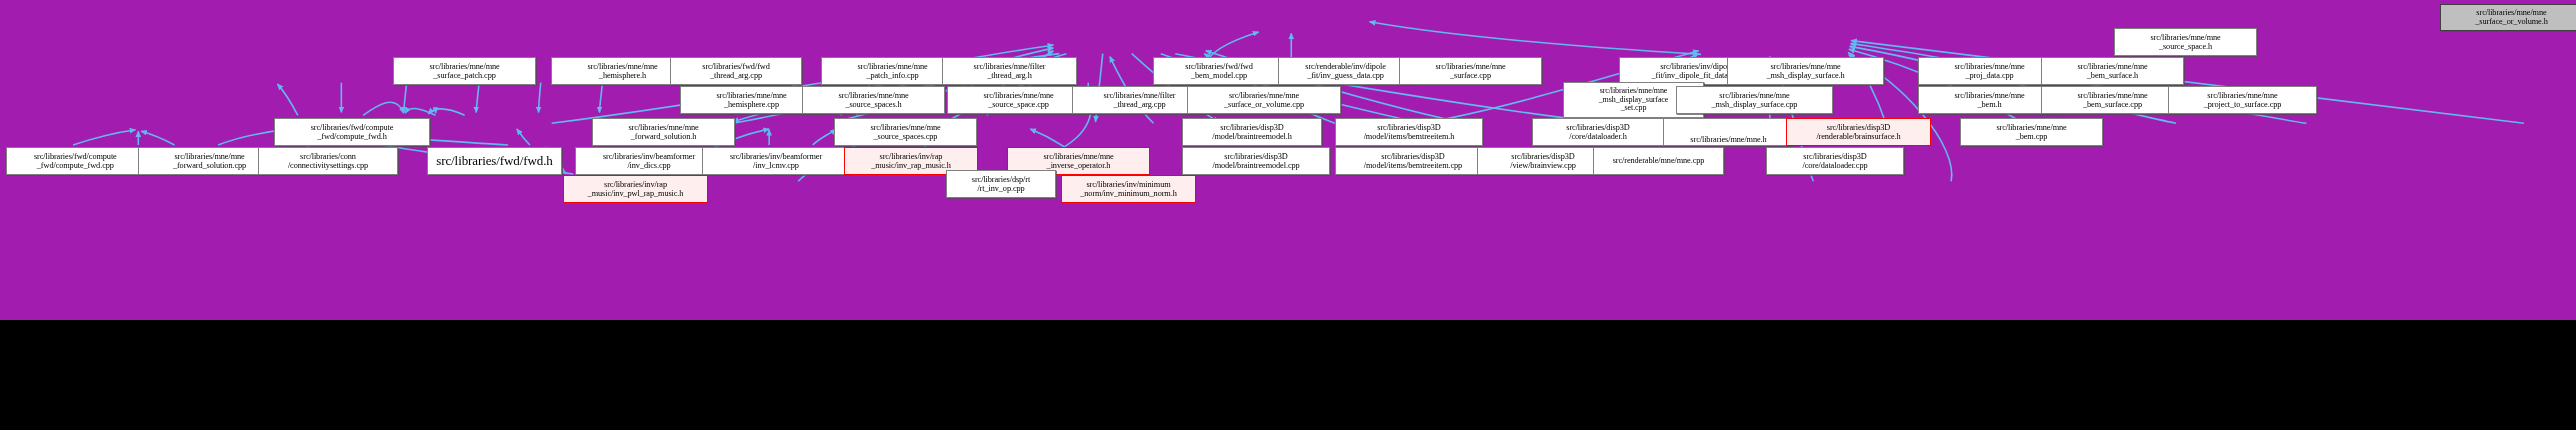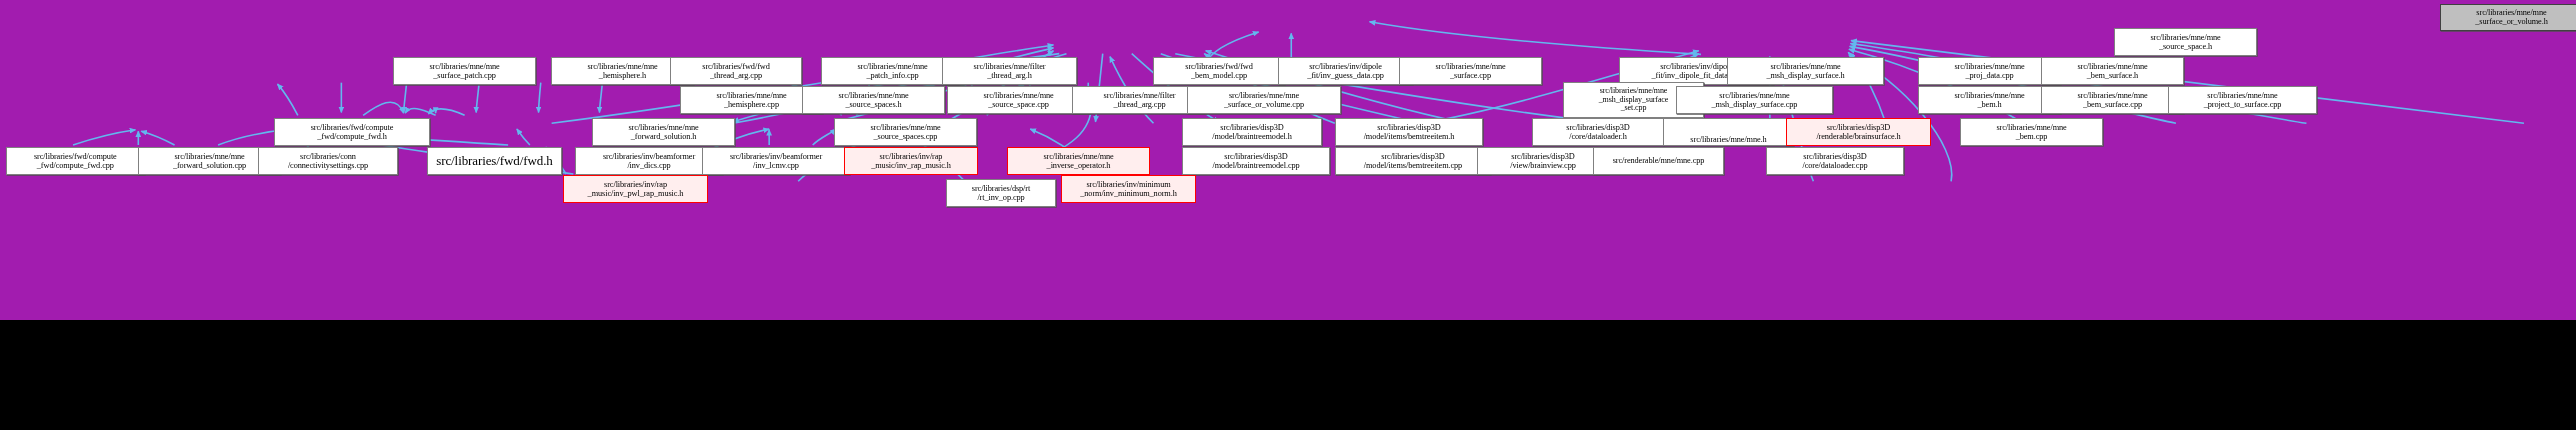--- a/index.html
+++ b/index.html
@@ -146,21 +146,21 @@
     <div class="node" style="left: 551px; top: 57px; width: 143px; height: 27.6px; font-size: 8.3px;"><span>src/libraries/mne/mne
 _hemisphere.h</span></div>
     <div class="node" style="left: 670px; top: 57px; width: 132px; height: 27.6px; font-size: 8.3px;"><span>src/libraries/fwd/fwd
 _thread_arg.cpp</span></div>
     <div class="node" style="left: 821px; top: 57px; width: 143px; height: 27.6px; font-size: 8.3px;"><span>src/libraries/mne/mne
 _patch_info.cpp</span></div>
     <div class="node" style="left: 942px; top: 57px; width: 135px; height: 27.6px; font-size: 8.3px;"><span>src/libraries/mne/filter
 _thread_arg.h</span></div>
     <div class="node" style="left: 1153px; top: 57px; width: 132px; height: 27.6px; font-size: 8.3px;"><span>src/libraries/fwd/fwd
 _bem_model.cpp</span></div>
-    <div class="node" style="left: 1278px; top: 57px; width: 135px; height: 27.6px; font-size: 8.3px;"><span>src/libraries/inv/dipole
+    <div class="node" style="left: 1278px; top: 57px; width: 135px; height: 27.6px; font-size: 8.3px;"><span>src/renderable/inv/dipole
 _fit/inv_guess_data.cpp</span></div>
     <div class="node" style="left: 1399px; top: 57px; width: 143px; height: 27.6px; font-size: 8.3px;"><span>src/libraries/mne/mne
 _surface.cpp</span></div>
     <div class="node" style="left: 1619px; top: 57px; width: 155px; height: 27.6px; font-size: 8.3px;"><span>src/libraries/inv/dipole
 _fit/inv_dipole_fit_data.cpp</span></div>
     <div class="node" style="left: 1727px; top: 57px; width: 157px; height: 27.6px; font-size: 8.3px;"><span>src/libraries/mne/mne
 _msh_display_surface.h</span></div>
     <div class="node" style="left: 1918px; top: 57px; width: 143px; height: 27.6px; font-size: 8.3px;"><span>src/libraries/mne/mne
 _proj_data.cpp</span></div>
     <div class="node" style="left: 2041px; top: 57px; width: 143px; height: 27.6px; font-size: 8.3px;"><span>src/libraries/mne/mne
@@ -222,18 +222,18 @@
 /model/braintreemodel.cpp</span></div>
     <div class="node" style="left: 1335px; top: 147px; width: 156px; height: 27.6px; font-size: 8.3px;"><span>src/libraries/disp3D
 /model/items/bemtreeitem.cpp</span></div>
     <div class="node" style="left: 1477px; top: 147px; width: 132px; height: 27.6px; font-size: 8.3px;"><span>src/libraries/disp3D
 /view/brainview.cpp</span></div>
     <div class="node" style="left: 1593px; top: 147px; width: 131px; height: 27.6px; font-size: 8.3px;"><span>src/renderable/mne/mne.cpp</span></div>
     <div class="node" style="left: 1766px; top: 147px; width: 138px; height: 27.6px; font-size: 8.3px;"><span>src/libraries/disp3D
 /core/dataloader.cpp</span></div>
     <div class="node hl" style="left: 563px; top: 175px; width: 145px; height: 27.6px; font-size: 8.3px;"><span>src/libraries/inv/rap
 _music/inv_pwl_rap_music.h</span></div>
-    <div class="node" style="left: 946px; top: 179px; width: 110px; height: 27.6px; font-size: 8.3px; align-items: center;"><span>src/libraries/dsp/rt
+    <div class="node" style="left: 946px; top: 170px; width: 110px; height: 27.6px; font-size: 8.3px; align-items: center;"><span>src/libraries/dsp/rt
 /rt_inv_op.cpp</span></div>
     <div class="node hl" style="left: 1061px; top: 175px; width: 135px; height: 27.6px; font-size: 8.3px;"><span>src/libraries/inv/minimum
 _norm/inv_minimum_norm.h</span></div>
   </div>
 
 
 </body></html>

